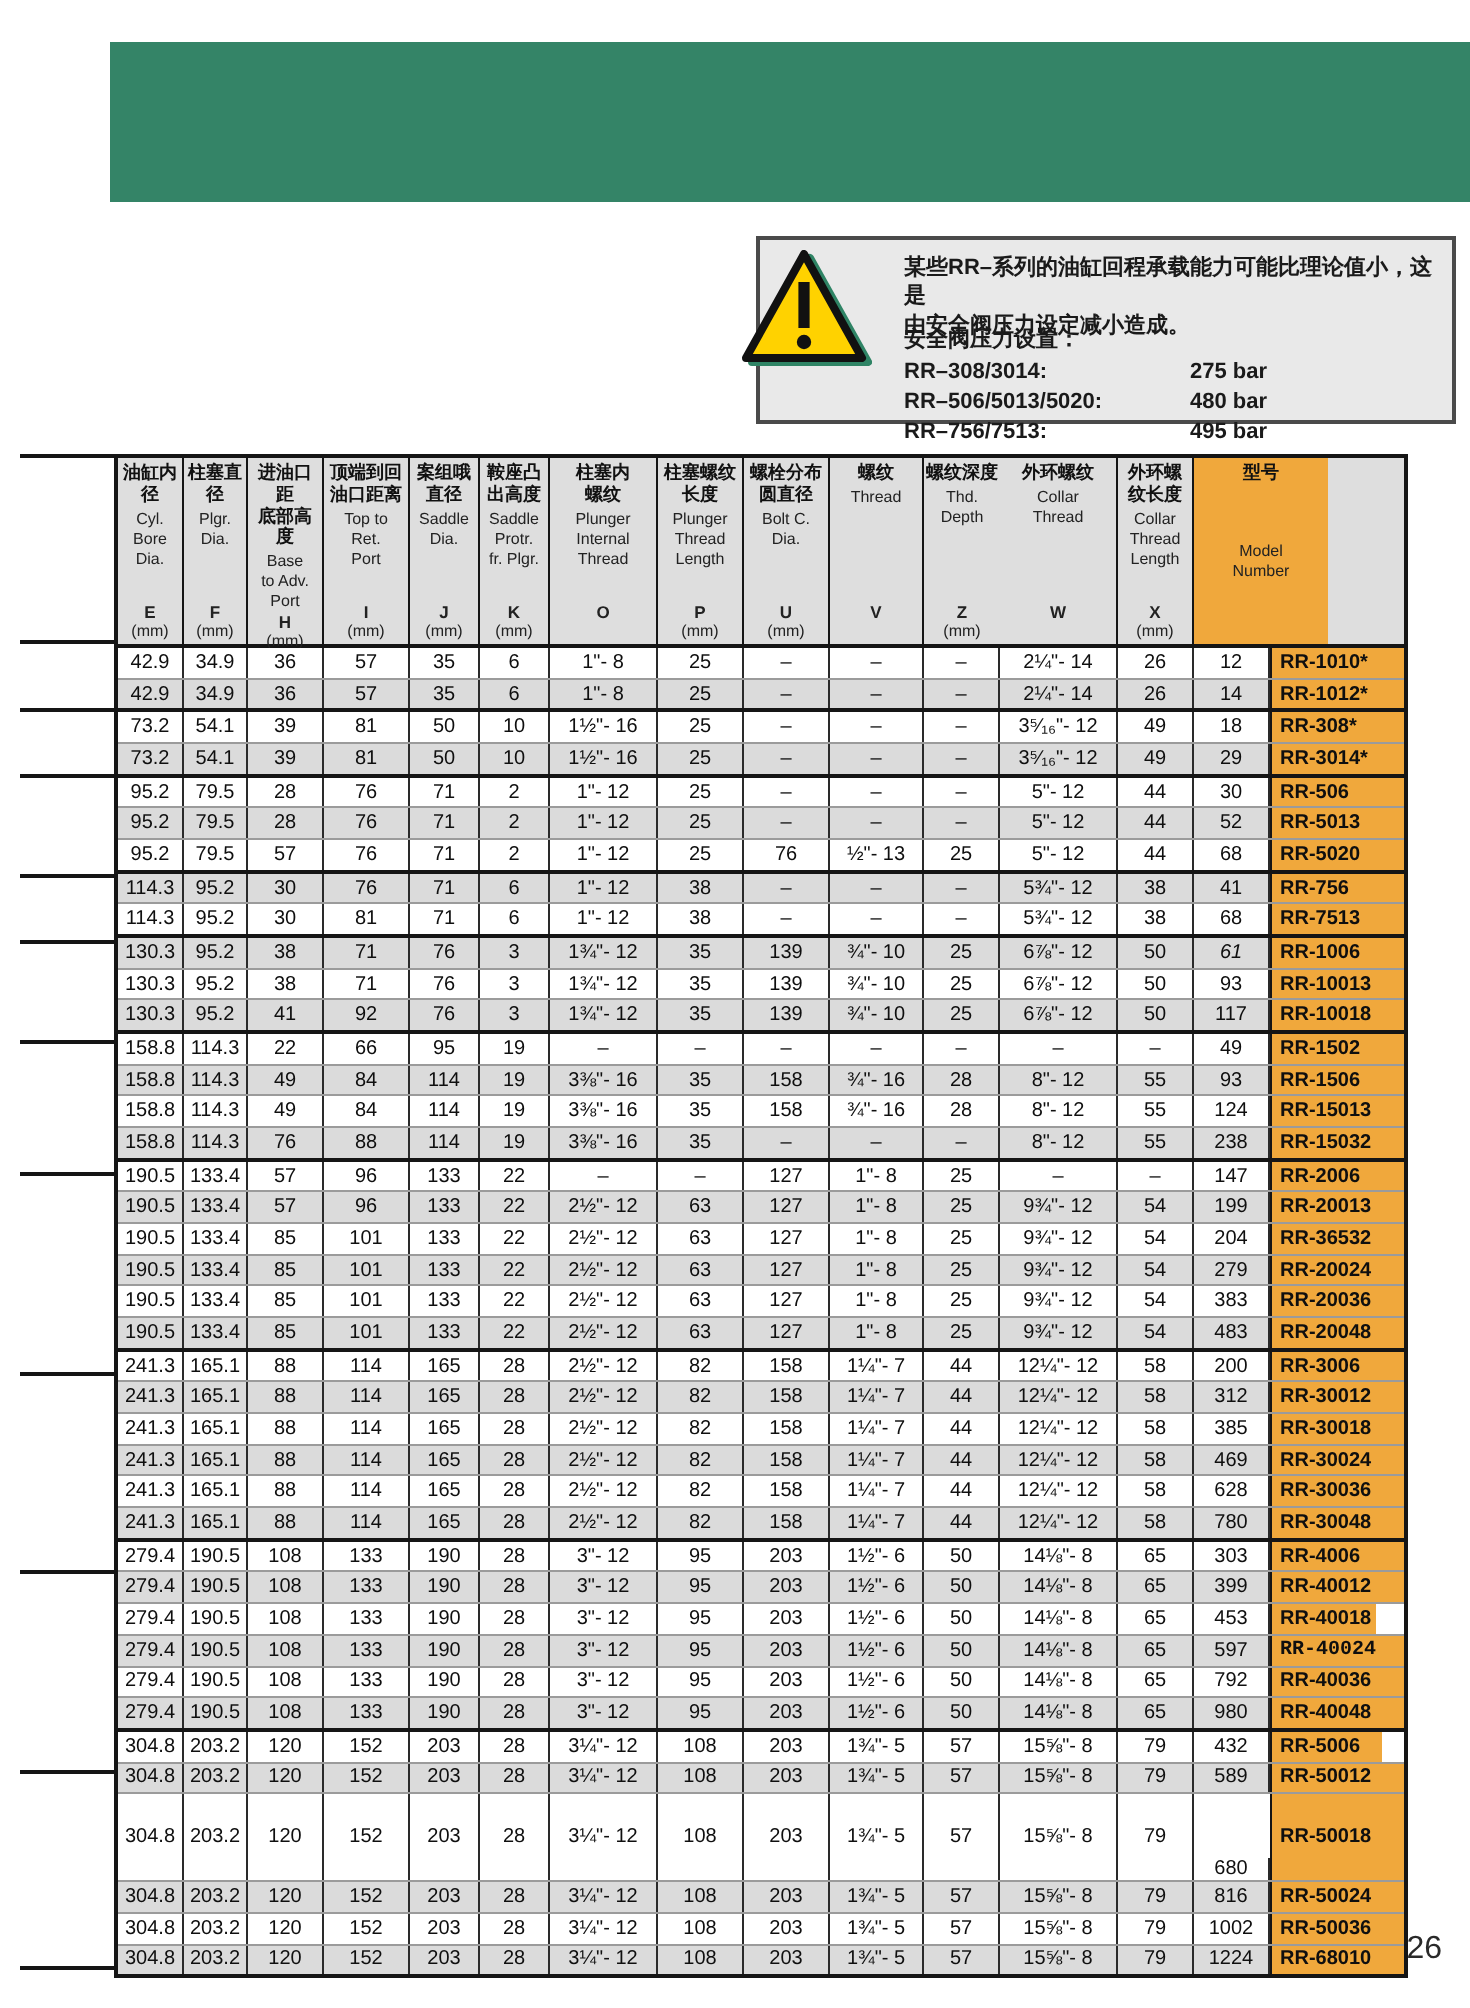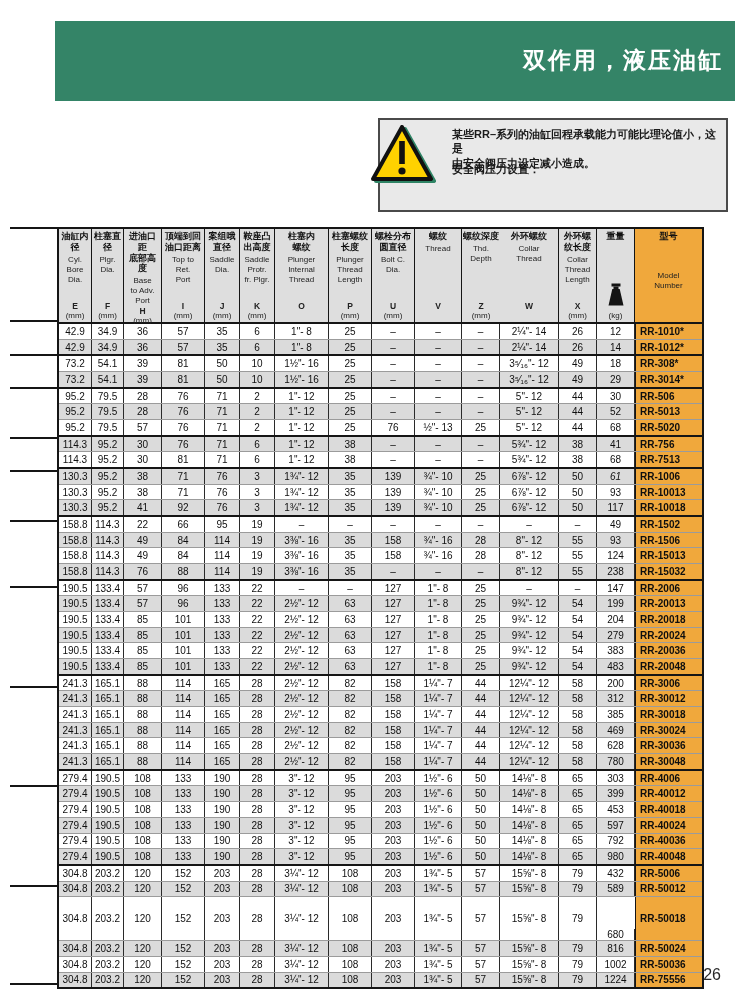--- a/index.html
+++ b/index.html
@@ -73,35 +73,48 @@
   .tick { position:absolute; left:10px; width:47px; height:2px; background:#151515; }
 
   .pagenum { position:absolute; right:14px; top:966px; font-size:16px; color:#2a2a2a; }
 </style>
 </head>
 <body>
 
 <div class="page">
 
   <div class="banner">
-    <div class="banner-zh">双作用，液压油缸</div>
   </div>
 
   <div class="warnbox">
     <div class="warn-icon">
       <svg width="66" height="62" viewBox="0 0 66 62">
         <polygon points="35,4 64,56 6,56" fill="none" stroke="#2f8465" stroke-width="4" stroke-linejoin="round"></polygon>
         <polygon points="32,2 61,54 3,54" fill="#ffd200" stroke="#111111" stroke-width="4" stroke-linejoin="round"></polygon>
         <rect x="29.2" y="16" width="5.6" height="23" fill="#111111"></rect>
         <circle cx="32" cy="46" r="3.6" fill="#111111"></circle>
       </svg>
     </div>
     <div class="warn-text">某些RR–系列的油缸回程承载能力可能比理论值小，这是
 由安全阀压力设定减小造成。</div>
     <div class="warn-sub">安全阀压力设置：</div>
+    <div class="warn-rows">
+        <div class="warn-row">
+          <div class="wmodel">RR–308/3014:</div>
+          <div class="wpress">275 bar</div>
+        </div>
+        <div class="warn-row">
+          <div class="wmodel">RR–506/5013/5020:</div>
+          <div class="wpress">480 bar</div>
+        </div>
+        <div class="warn-row">
+          <div class="wmodel">RR–756/7513:</div>
+          <div class="wpress">495 bar</div>
+        </div>
+      </div>
   </div>
 
   <div class="hydra">
     <div class="thead">
         <div class="hcell" style="width: 33px;">
           <div class="hz">油缸内
 径</div>
           <div class="he">Cyl.
 Bore
 Dia.</div>
@@ -203,29 +216,20 @@
         </div>
         <div class="hcell" style="width: 38px;">
           <div class="hz">外环螺
 纹长度</div>
           <div class="he">Collar
 Thread
 Length</div>
           <div class="hl">X</div>
           <div class="hu">(mm)</div>
         </div>
-        <div class="hcell" style="width: 38px;">
-          <div class="hz">重量</div>
-          <div class="hicon"><svg width="20" height="23" viewBox="0 0 20 23">
-              <rect x="5.5" y="0.5" width="9" height="3" fill="#141414"></rect>
-              <rect x="7.5" y="3.5" width="5" height="3" fill="#141414"></rect>
-              <path d="M2.5 22.5 L6.3 6 h7.4 L17.5 22.5 z" fill="#141414"></path>
-            </svg></div>
-          <div class="hu">(kg)</div>
-        </div>
         <div class="hcell model" style="width: 67px;">
           <div class="hz">型号</div>
           <div class="he center">Model
 Number</div>
         </div>
       </div>
     <div class="tbody">
         <div class="trow">
           <div class="tcell" style="width: 33px;">42.9</div>
           <div class="tcell" style="width: 32px;">34.9</div>
@@ -540,21 +544,21 @@
           <div class="tcell" style="width: 35px;">133</div>
           <div class="tcell" style="width: 35px;">22</div>
           <div class="tcell" style="width: 54px;">2½"- 12</div>
           <div class="tcell" style="width: 43px;">63</div>
           <div class="tcell" style="width: 43px;">127</div>
           <div class="tcell" style="width: 47px;">1"- 8</div>
           <div class="tcell" style="width: 38px;">25</div>
           <div class="tcell" style="width: 59px;">9¾"- 12</div>
           <div class="tcell" style="width: 38px;">54</div>
           <div class="tcell" style="width: 38px;">204</div>
-          <div class="tcell model" style="width: 67px;">RR-20018</div>
+          <div class="tcell model" style="width: 67px;">RR-36532</div>
         </div>
         <div class="trow shaded">
           <div class="tcell" style="width: 33px;">190.5</div>
           <div class="tcell" style="width: 32px;">133.4</div>
           <div class="tcell" style="width: 38px;">85</div>
           <div class="tcell" style="width: 43px;">101</div>
           <div class="tcell" style="width: 35px;">133</div>
           <div class="tcell" style="width: 35px;">22</div>
           <div class="tcell" style="width: 54px;">2½"- 12</div>
           <div class="tcell" style="width: 43px;">63</div>
@@ -744,38 +748,38 @@
           <div class="tcell" style="width: 35px;">190</div>
           <div class="tcell" style="width: 35px;">28</div>
           <div class="tcell" style="width: 54px;">3"- 12</div>
           <div class="tcell" style="width: 43px;">95</div>
           <div class="tcell" style="width: 43px;">203</div>
           <div class="tcell" style="width: 47px;">1½"- 6</div>
           <div class="tcell" style="width: 38px;">50</div>
           <div class="tcell" style="width: 59px;">14⅛"- 8</div>
           <div class="tcell" style="width: 38px;">65</div>
           <div class="tcell" style="width: 38px;">453</div>
-          <div class="tcell model" style="width: 67px;">RR-40018</div>
+          <div class="tcell model" style="width: 53px;">RR-40018</div>
         </div>
         <div class="trow shaded">
           <div class="tcell" style="width: 33px;">279.4</div>
           <div class="tcell" style="width: 32px;">190.5</div>
           <div class="tcell" style="width: 38px;">108</div>
           <div class="tcell" style="width: 43px;">133</div>
           <div class="tcell" style="width: 35px;">190</div>
           <div class="tcell" style="width: 35px;">28</div>
           <div class="tcell" style="width: 54px;">3"- 12</div>
           <div class="tcell" style="width: 43px;">95</div>
           <div class="tcell" style="width: 43px;">203</div>
           <div class="tcell" style="width: 47px;">1½"- 6</div>
           <div class="tcell" style="width: 38px;">50</div>
           <div class="tcell" style="width: 59px;">14⅛"- 8</div>
           <div class="tcell" style="width: 38px;">65</div>
           <div class="tcell" style="width: 38px;">597</div>
-          <div class="tcell model" style="width: 67px;">RR-40024</div>
+          <div class="tcell model" style="width: 67px; font-family: Liberation Mono, monospace;">RR-40024</div>
         </div>
         <div class="trow">
           <div class="tcell" style="width: 33px;">279.4</div>
           <div class="tcell" style="width: 32px;">190.5</div>
           <div class="tcell" style="width: 38px;">108</div>
           <div class="tcell" style="width: 43px;">133</div>
           <div class="tcell" style="width: 35px;">190</div>
           <div class="tcell" style="width: 35px;">28</div>
           <div class="tcell" style="width: 54px;">3"- 12</div>
           <div class="tcell" style="width: 43px;">95</div>
@@ -812,21 +816,21 @@
           <div class="tcell" style="width: 35px;">203</div>
           <div class="tcell" style="width: 35px;">28</div>
           <div class="tcell" style="width: 54px;">3¼"- 12</div>
           <div class="tcell" style="width: 43px;">108</div>
           <div class="tcell" style="width: 43px;">203</div>
           <div class="tcell" style="width: 47px;">1¾"- 5</div>
           <div class="tcell" style="width: 38px;">57</div>
           <div class="tcell" style="width: 59px;">15⅝"- 8</div>
           <div class="tcell" style="width: 38px;">79</div>
           <div class="tcell" style="width: 38px;">432</div>
-          <div class="tcell model" style="width: 67px;">RR-5006</div>
+          <div class="tcell model" style="width: 56px;">RR-5006</div>
         </div>
         <div class="trow shaded">
           <div class="tcell" style="width: 33px;">304.8</div>
           <div class="tcell" style="width: 32px;">203.2</div>
           <div class="tcell" style="width: 38px;">120</div>
           <div class="tcell" style="width: 43px;">152</div>
           <div class="tcell" style="width: 35px;">203</div>
           <div class="tcell" style="width: 35px;">28</div>
           <div class="tcell" style="width: 54px;">3¼"- 12</div>
           <div class="tcell" style="width: 43px;">108</div>
@@ -897,21 +901,21 @@
           <div class="tcell" style="width: 35px;">203</div>
           <div class="tcell" style="width: 35px;">28</div>
           <div class="tcell" style="width: 54px;">3¼"- 12</div>
           <div class="tcell" style="width: 43px;">108</div>
           <div class="tcell" style="width: 43px;">203</div>
           <div class="tcell" style="width: 47px;">1¾"- 5</div>
           <div class="tcell" style="width: 38px;">57</div>
           <div class="tcell" style="width: 59px;">15⅝"- 8</div>
           <div class="tcell" style="width: 38px;">79</div>
           <div class="tcell" style="width: 38px;">1224</div>
-          <div class="tcell model" style="width: 67px;">RR-75556</div>
+          <div class="tcell model" style="width: 67px;">RR-68010</div>
         </div>
       </div>
   </div>
 
   <div class="pagenum">26</div>
 
 <div class="tick" style="top: 227px;"></div>
     <div class="tick" style="top: 320px;"></div>
     <div class="tick" style="top: 354px;"></div>
     <div class="tick" style="top: 387px;"></div>

